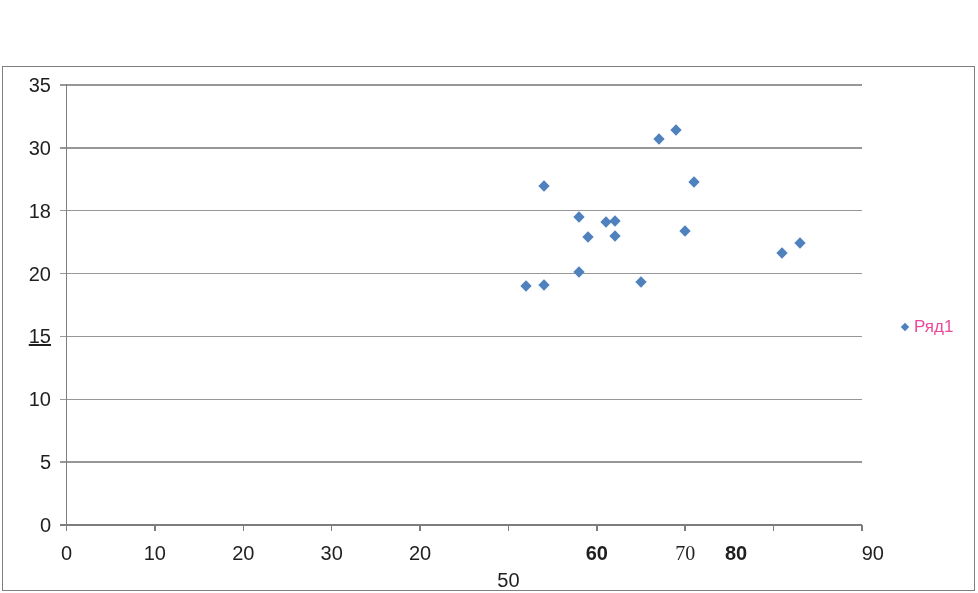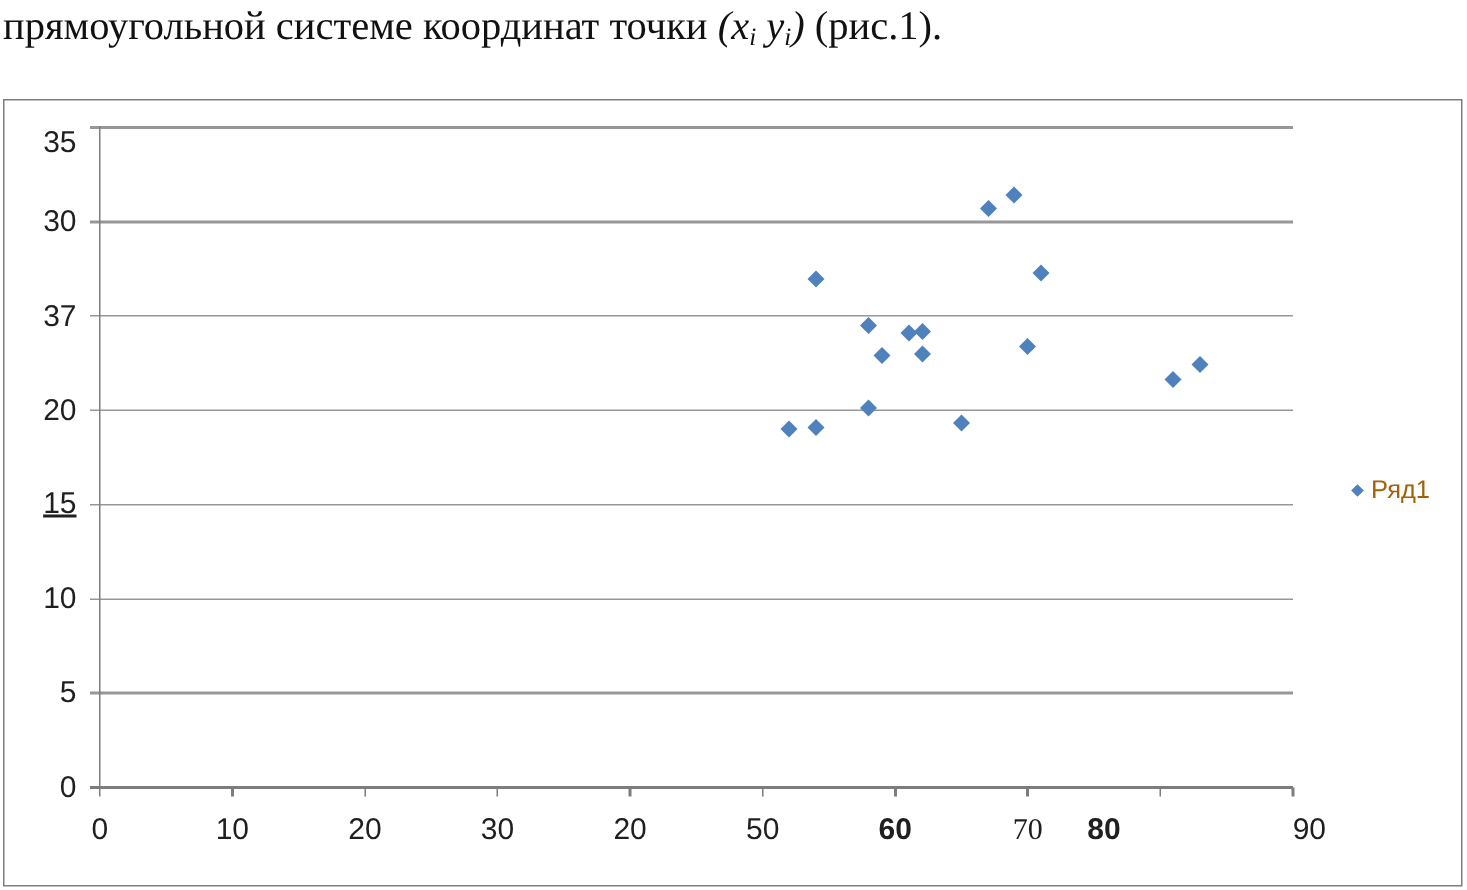--- a/index.html
+++ b/index.html
@@ -76,65 +76,64 @@
   }
   .legend-marker {
     width: 6px; height: 6px;
     transform: rotate(45deg);
     background: #4F81BD;
     flex: 0 0 auto;
   }
   .legend-label {
     font-family: "Liberation Sans", sans-serif;
     font-size: 17px;
-    color: #a16207;
+    color: #ec4899;
     line-height: 20px;
   }
 </style>
 </head>
 <body>
 
 <div class="doc-text">
-  <div class="doc-line2"><span>прямоугольной системе координат точки </span><span class="it">(x</span><sub class="it">i</sub><span class="it"> y</span><sub class="it">i</sub><span class="it">)</span><span> (рис.1).</span></div>
 </div>
 
 <div class="chart-frame">
   <div class="legend">
     <span class="legend-marker" style="background: rgb(79, 129, 189);"></span>
     <span class="legend-label">Ряд1</span>
   </div>
 <div class="axis-line-h" style="left: 57px; top: 457.25px; width: 802px;"></div>
     <div class="grid-line" style="left: 57px; top: 457.25px; width: 0px;"></div>
     <div class="tick-label ylab" style="left: 6px; top: 446px; width: 42px;">0</div>
     <div class="grid-line" style="left: 57px; top: 394.393px; width: 802px;"></div>
     <div class="tick-label ylab" style="left: 6px; top: 383.143px; width: 42px;">5</div>
     <div class="grid-line" style="left: 57px; top: 331.536px; width: 802px;"></div>
     <div class="tick-label ylab" style="left: 6px; top: 320.286px; width: 42px;">10</div>
     <div class="grid-line" style="left: 57px; top: 268.679px; width: 802px;"></div>
     <div class="tick-label ylab" style="left: 6px; top: 257.429px; width: 42px; text-decoration: underline;">15</div>
     <div class="grid-line" style="left: 57px; top: 205.821px; width: 802px;"></div>
     <div class="tick-label ylab" style="left: 6px; top: 194.571px; width: 42px;">20</div>
     <div class="grid-line" style="left: 57px; top: 142.964px; width: 802px;"></div>
-    <div class="tick-label ylab" style="left: 6px; top: 131.714px; width: 42px;">37</div>
+    <div class="tick-label ylab" style="left: 6px; top: 131.714px; width: 42px;">18</div>
     <div class="grid-line" style="left: 57px; top: 80.1071px; width: 802px;"></div>
     <div class="tick-label ylab" style="left: 6px; top: 68.8571px; width: 42px;">30</div>
     <div class="grid-line" style="left: 57px; top: 17.25px; width: 802px;"></div>
-    <div class="tick-label ylab" style="left: 6px; top: 6px; width: 42px; margin-top: 10px;">35</div>
+    <div class="tick-label ylab" style="left: 6px; top: 6px; width: 42px;">35</div>
     <div class="axis-line-v" style="left: 62.75px; top: 17px; height: 447px;"></div>
     <div class="tick-label xlab" style="left: 41.5px; top: 474px; width: 44px;">0</div>
     <div class="tick-mark" style="left: 151.139px; top: 458px; width: 1.5px; height: 6px;"></div>
     <div class="tick-label xlab" style="left: 129.889px; top: 474px; width: 44px;">10</div>
     <div class="tick-mark" style="left: 239.528px; top: 458px; width: 1.5px; height: 6px;"></div>
     <div class="tick-label xlab" style="left: 218.278px; top: 474px; width: 44px;">20</div>
     <div class="tick-mark" style="left: 327.917px; top: 458px; width: 1.5px; height: 6px;"></div>
     <div class="tick-label xlab" style="left: 306.667px; top: 474px; width: 44px;">30</div>
     <div class="tick-mark" style="left: 416.306px; top: 458px; width: 1.5px; height: 6px;"></div>
     <div class="tick-label xlab" style="left: 395.056px; top: 474px; width: 44px;">20</div>
     <div class="tick-mark" style="left: 504.694px; top: 458px; width: 1.5px; height: 6px;"></div>
-    <div class="tick-label xlab" style="left: 483.444px; top: 474px; width: 44px;">50</div>
+    <div class="tick-label xlab" style="left: 483.444px; top: 501px; width: 44px;">50</div>
     <div class="tick-mark" style="left: 593.083px; top: 458px; width: 1.5px; height: 6px;"></div>
     <div class="tick-label xlab" style="left: 571.833px; top: 474px; width: 44px; font-weight: bold;">60</div>
     <div class="tick-mark" style="left: 681.472px; top: 458px; width: 1.5px; height: 6px;"></div>
     <div class="tick-label xlab" style="left: 660.222px; top: 474px; width: 44px; font-family: Liberation Serif, serif;">70</div>
     <div class="tick-mark" style="left: 769.861px; top: 458px; width: 1.5px; height: 6px;"></div>
     <div class="tick-label xlab" style="left: 711px; top: 474px; width: 44px; font-weight: bold;">80</div>
     <div class="tick-mark" style="left: 858.25px; top: 458px; width: 1.5px; height: 6px;"></div>
     <div class="tick-label xlab" style="left: 837px; top: 474px; width: 44px; text-align: right;">90</div>
     <div class="marker" style="left: 519.122px; top: 215.143px; background: rgb(79, 129, 189);"></div>
     <div class="marker" style="left: 536.8px; top: 213.886px; background: rgb(79, 129, 189);"></div>

